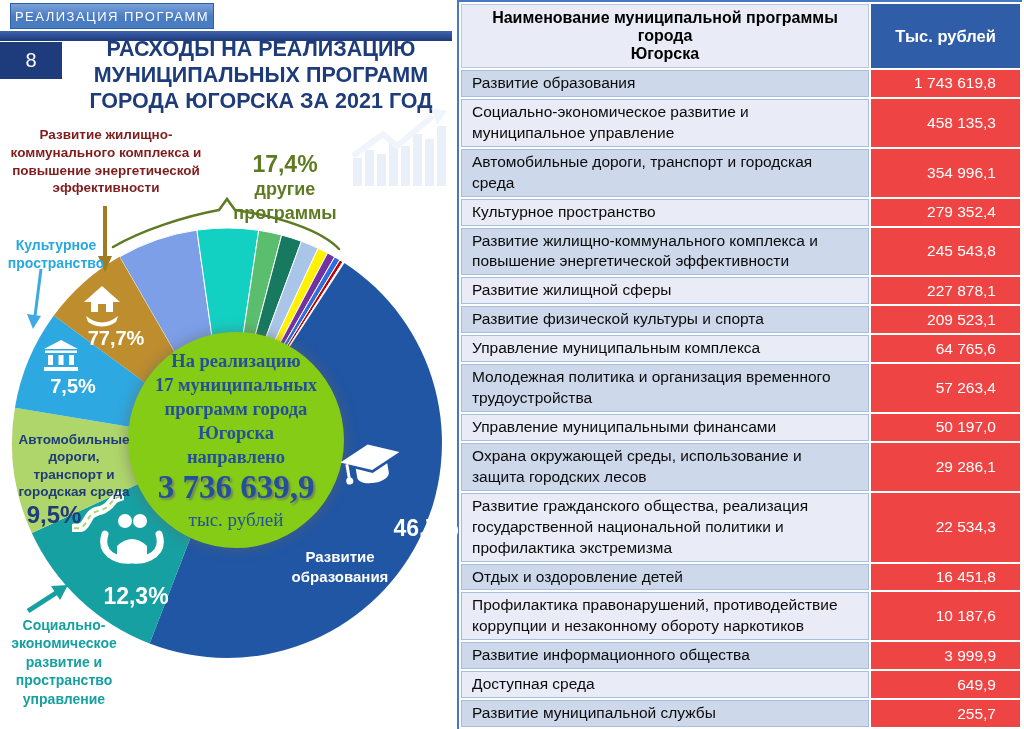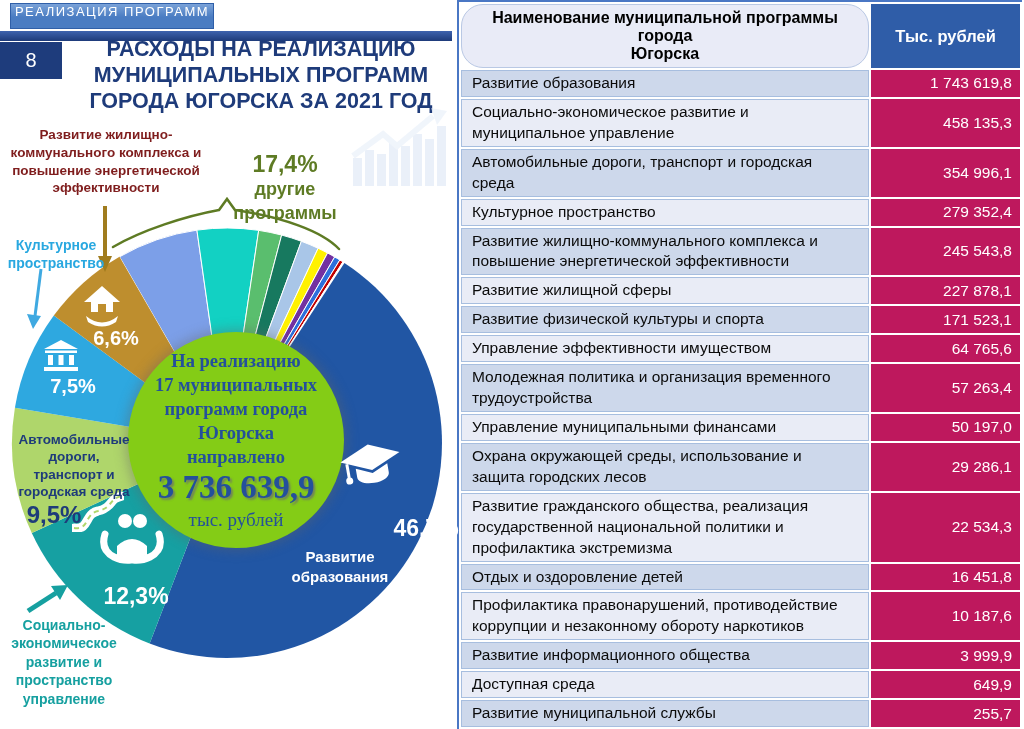--- a/index.html
+++ b/index.html
@@ -1,24 +1,24 @@
 <!DOCTYPE html>
 <html lang="ru"><head>
 <meta charset="utf-8">
 <style>
   html,body{margin:0;padding:0;background:#fff;}
   .slide{position:relative;width:1024px;height:729px;background:#ffffff;overflow:hidden;
          font-family:"Liberation Sans",sans-serif;}
-  .ml{white-space:pre-line;border-radius:22px;}
+  .ml{white-space:pre-line;}
 
   
   .kicker{position:absolute;left:10px;top:3px;width:204px;height:26px;
     background:linear-gradient(180deg,#7aa2d8 0%,#4a7cc2 55%,#4a7cc2 100%);
     border:1px solid #2f5fa8;box-sizing:border-box;color:#fff;font-size:13px;
-    letter-spacing:1.5px;display:flex;align-items:flex-start;justify-content:center;}
+    letter-spacing:1.5px;display:flex;align-items:center;justify-content:center;}
   .navy-strip{position:absolute;left:0;top:31px;width:452px;height:10px;
     background:linear-gradient(180deg,#3e63ae,#1e3b7a);}
   .page-num{position:absolute;left:0;top:42px;width:62px;height:37px;background:#1e3c7c;
     color:#fff;font-size:20px;display:flex;align-items:center;justify-content:center;}
   .title{position:absolute;left:66px;top:37px;width:390px;margin:0;text-align:center;
     color:#1e3b7a;font-size:21.5px;font-weight:bold;line-height:1.2;}
 
   
   .watermark{position:absolute;left:345px;top:106px;opacity:.6;}
 
@@ -54,22 +54,22 @@
   .programs-table{position:absolute;left:457px;top:0;width:565px;height:729px;
     border-collapse:separate;border-spacing:2px;table-layout:fixed;
     border-top:2px solid #4a77c4;border-left:2px solid #4a77c4;box-sizing:border-box;}
   .programs-table th,.programs-table td{vertical-align:middle;}
   .name-h{background:#e9ebf7;color:#000;font-weight:bold;font-size:16px;text-align:center;
     padding:4px 6px;height:52px;border:1px solid #b9c8e4;}
   .value-h{background:#2f5da8;color:#fff;font-weight:bold;font-size:16.5px;text-align:center;}
   .name-cell{background:#e9ecf6;border:1px solid #a7bedf;font-size:15.5px;color:#0b0b0b;
     padding:2px 10px;line-height:1.35;}
   .programs-table tbody tr:nth-child(odd) .name-cell{background:#cdd8eb;}
-  .value-cell{background:#be185d;color:#fff;font-size:15.5px;text-align:right;
-    padding-right:8px;}
+  .value-cell{background:#ef4444;color:#fff;font-size:15.5px;text-align:right;
+    padding-right:24px;}
 </style>
 </head>
 <body>
 
 <div class="slide">
 
   <div class="kicker">
     <span>РЕАЛИЗАЦИЯ ПРОГРАММ</span>
   </div>
   <div class="navy-strip"></div>
@@ -161,21 +161,21 @@
     <polygon points="33,329 27,314 41,316" fill="#3fa9e1"></polygon>
     <line x1="28" y1="611" x2="56" y2="593" stroke="#16a0a0" stroke-width="5"></line>
     <polygon points="68,585 51,586 60,600" fill="#16a0a0"></polygon>
     <path d="M113,247 C142,230 186,216 219,210 L227,199 L235,210 C282,217 322,231 339,249" fill="none" stroke="#5e7b24" stroke-width="2.5" stroke-linecap="round"></path>
   </svg>
 
   <div class="callout zhkk-label ml">Развитие жилищно-
 коммунального комплекса и
 повышение энергетической
 эффективности</div>
-  <div class="callout zhkk-pct">6,6%</div>
+  <div class="callout zhkk-pct">77,7%</div>
   <div class="callout others-pct">17,4%</div>
   <div class="callout others-label">другие программы</div>
   <div class="callout culture-label ml">Культурное
 пространство</div>
   <div class="callout culture-pct">7,5%</div>
   <div class="callout roads-label ml">Автомобильные
 дороги,
 транспорт и
 городская среда</div>
   <div class="callout roads-pct">9,5%</div>
@@ -221,24 +221,24 @@
         <tr>
           <td class="name-cell">Развитие жилищно-коммунального комплекса и повышение энергетической эффективности</td>
           <td class="value-cell">245 543,8</td>
         </tr>
         <tr>
           <td class="name-cell">Развитие жилищной сферы</td>
           <td class="value-cell">227 878,1</td>
         </tr>
         <tr>
           <td class="name-cell">Развитие физической культуры и спорта</td>
-          <td class="value-cell">171 523,1</td>
-        </tr>
-        <tr>
-          <td class="name-cell">Управление эффективности имуществом</td>
+          <td class="value-cell">209 523,1</td>
+        </tr>
+        <tr>
+          <td class="name-cell">Управление муниципальным комплекса</td>
           <td class="value-cell">64 765,6</td>
         </tr>
         <tr>
           <td class="name-cell">Молодежная политика и организация временного трудоустройства</td>
           <td class="value-cell">57 263,4</td>
         </tr>
         <tr>
           <td class="name-cell">Управление муниципальными финансами</td>
           <td class="value-cell">50 197,0</td>
         </tr>

